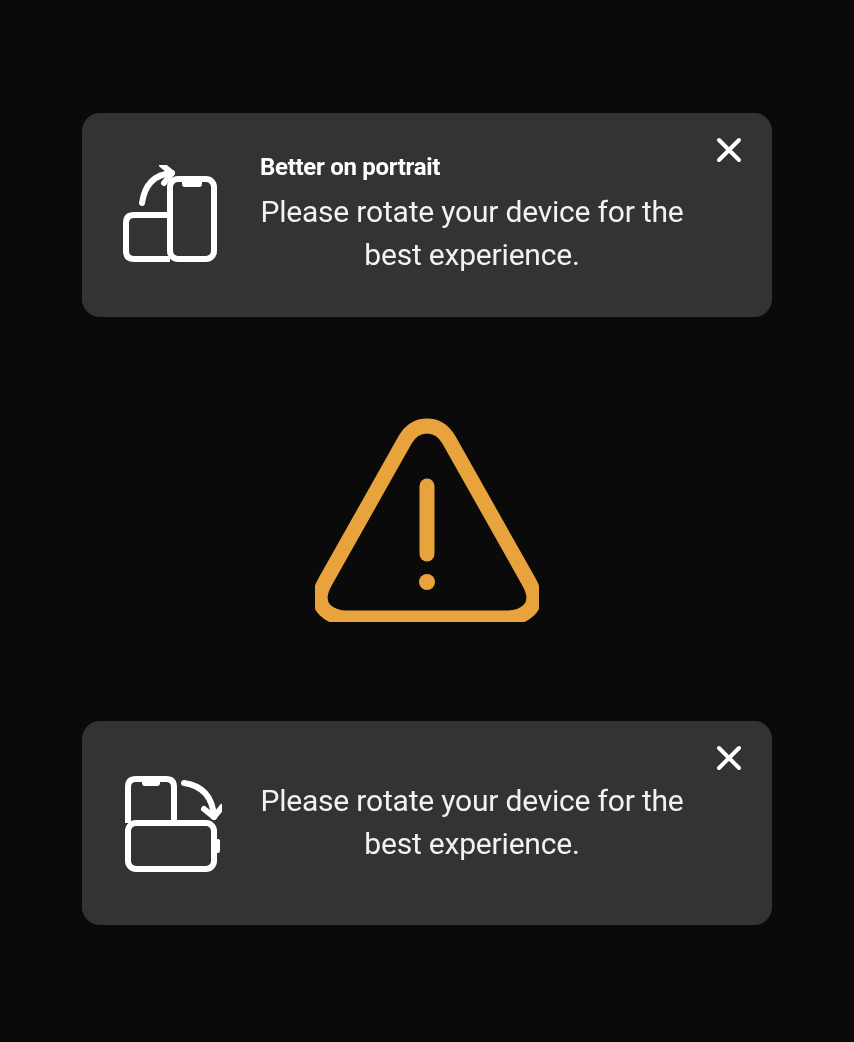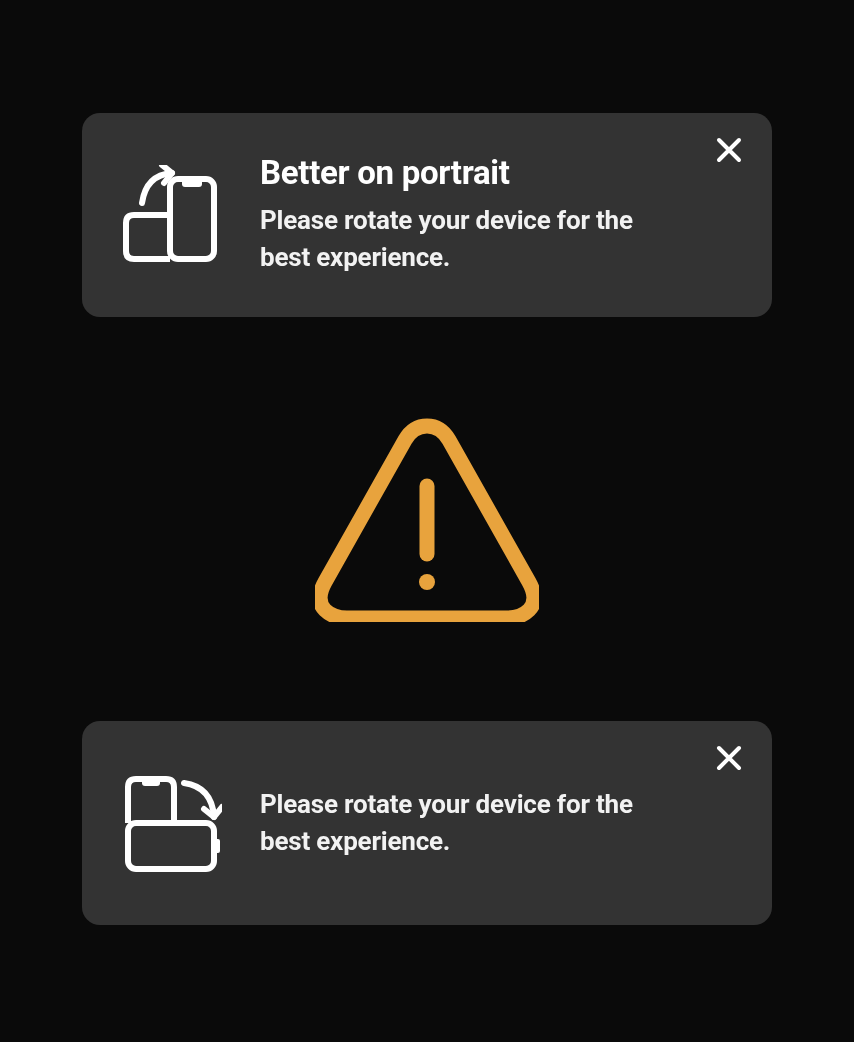--- a/index.html
+++ b/index.html
@@ -35,32 +35,33 @@
     align-items: center;
     justify-content: center;
   }
   .toast .text {
     flex: 1 1 auto;
     padding-left: 38px;
     padding-right: 48px;
     color: #ffffff;
   }
   .toast .title {
-    font-size: 33px;
+    font-size: 24px;
     font-weight: 700;
     line-height: 1.15;
     margin-bottom: 10px;
     letter-spacing: -0.3px;
   }
   .toast .desc {
-    font-size: 26px;
-    font-weight: 700;
+    font-size: 30px;
+    font-weight: 400;
     line-height: 1.42;
     color: #f2f2f2;
     letter-spacing: -0.2px;
+    text-align: center;
   }
   .toast .close {
     position: absolute;
     top: 22px;
     right: 28px;
     width: 30px;
     height: 30px;
     cursor: pointer;
     display: flex;
     align-items: center;

